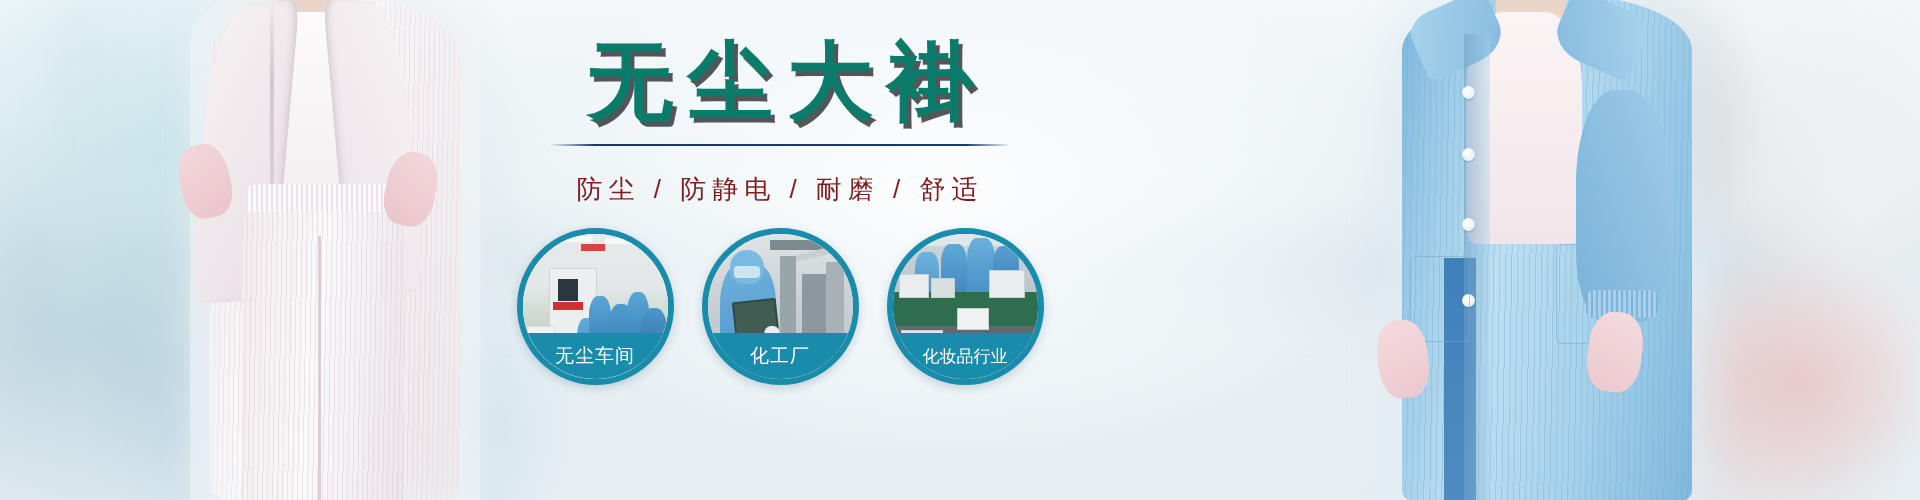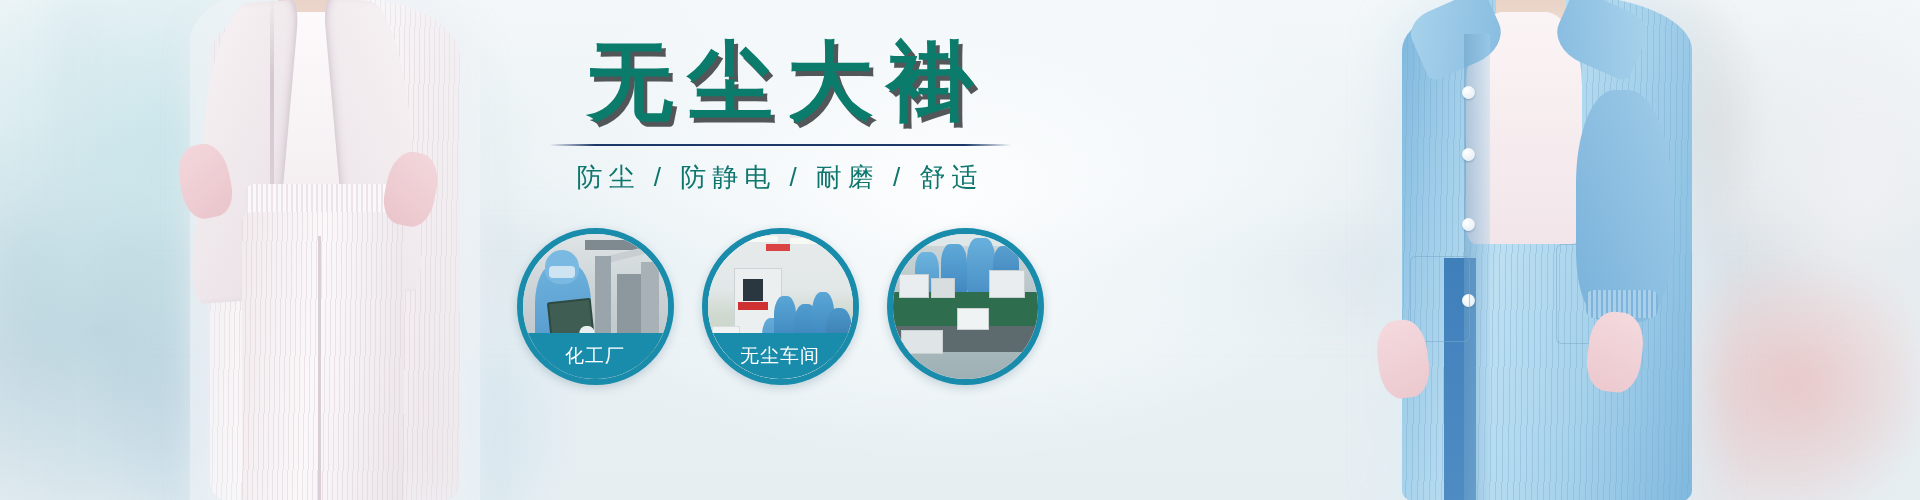--- a/index.html
+++ b/index.html
@@ -202,22 +202,22 @@
   .divider{
     width:462px;height:2px;margin-top:18px;
     background:linear-gradient(90deg,rgba(27,56,105,0) 0%,#1b3869 10%,#1b3869 90%,rgba(27,56,105,0) 100%);
   }
   .subtitle-en{
     margin-top:11px;
     font-size:22px;font-weight:600;letter-spacing:.4px;color:#2b2b2e;
     white-space:nowrap;
   }
   .subtitle-cn{
-    margin-top:14px;
-    font-size:26px;font-weight:500;letter-spacing:6px;color:#0f766e;
+    margin-top:26px;
+    font-size:26px;font-weight:500;letter-spacing:6px;color:#7f1d1d;
     white-space:nowrap;
   }
 
   
   .badges{
     position:absolute;left:0;top:228px;width:600px;
     display:flex;justify-content:center;gap:28px;
   }
   .badge{
     position:relative;width:145px;height:145px;border-radius:50%;
@@ -376,37 +376,20 @@
     <div class="title">无尘大褂</div>
 
     <div class="divider"></div>
 
 
     <div class="subtitle-cn">防尘 / 防静电 / 耐磨 / 舒适</div>
 
     <div class="badges">
 
       <div class="badge">
-        <div class="badge-photo photo-chem">
-          <div class="mach m4"></div>
-            <div class="pipe"></div>
-          <div class="mach m1"></div>
-            <div class="mach m2"></div>
-            <div class="mach m3"></div>
-          <div class="green"></div>
-          <div class="person"></div>
-            <div class="hood"></div>
-            <div class="mask"></div>
-          <div class="tablet"></div>
-            <div class="hand"></div>
-        </div>
-        <div class="badge-label">化工厂</div>
-      </div>
-
-      <div class="badge">
         <div class="badge-photo photo-cleanroom">
           <div class="lamp"></div>
             <div class="lamp2"></div>
           <div class="door"></div>
             <div class="sign"></div>
             <div class="sign2"></div>
           <div class="floorline"></div>
           <div class="w w5"></div>
             <div class="w w1"></div>
             <div class="w w2"></div>
@@ -414,31 +397,49 @@
             <div class="w w4"></div>
           <div class="box b1"></div>
             <div class="box b2"></div>
           <div class="box b3"></div>
             <div class="box b4"></div>
         </div>
         <div class="badge-label">无尘车间</div>
       </div>
 
       <div class="badge">
+        <div class="badge-photo photo-chem">
+          <div class="mach m4"></div>
+            <div class="pipe"></div>
+          <div class="mach m1"></div>
+            <div class="mach m2"></div>
+            <div class="mach m3"></div>
+          <div class="green"></div>
+          <div class="person"></div>
+            <div class="hood"></div>
+            <div class="mask"></div>
+          <div class="tablet"></div>
+            <div class="hand"></div>
+        </div>
+        <div class="badge-label">化工厂</div>
+      </div>
+
+      <div class="badge">
         <div class="badge-photo photo-cosm">
           <div class="ceil"></div>
           <div class="p p4"></div>
             <div class="p p1"></div>
             <div class="p p2"></div>
             <div class="p p3"></div>
           <div class="tbl"></div>
             <div class="tbl2"></div>
           <div class="eq e1"></div>
             <div class="eq e2"></div>
             <div class="eq e3"></div>
           <div class="eq e4"></div>
             <div class="eq e5"></div>
         </div>
+        <div class="badge-label small">化妆品行业</div>
       </div>
 
     </div>
   </div>
 </div>
 
 </body></html>

